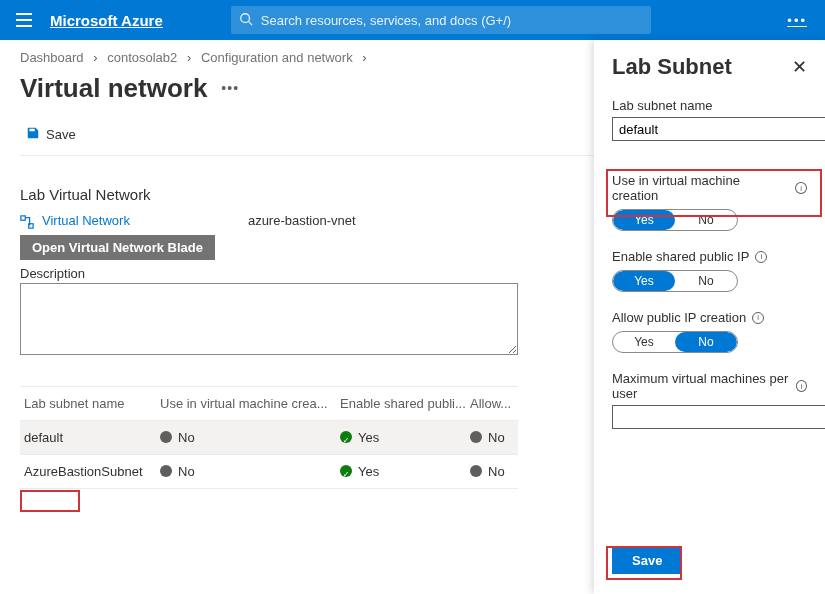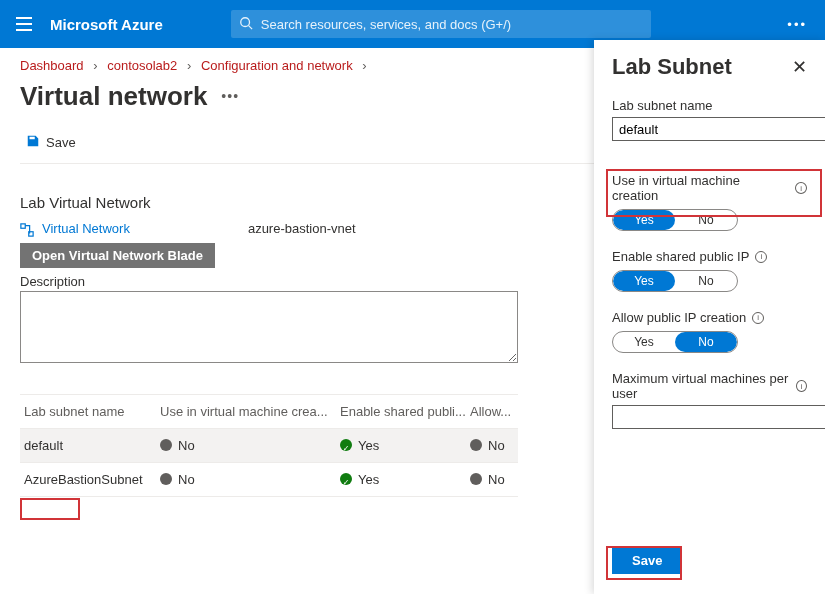--- a/index.html
+++ b/index.html
@@ -1,32 +1,32 @@
 <!DOCTYPE html>
 <html><head>
 <meta charset="utf-8">
 <style>
 * { box-sizing: border-box; margin: 0; padding: 0; }
 body { font-family: "Segoe UI", Arial, sans-serif; font-size: 13px; color: #323130; background: #fff; width: 825px; height: 594px; overflow: hidden; position: relative; }
 
 
-.top-bar { background: #0078d4; height: 48px; display: flex; align-items: center; color: #fff; padding: 0 10px; }
+.top-bar { background: #0078d4; height: 40px; display: flex; align-items: center; color: #fff; padding: 0 10px; text-decoration: underline; }
 .hamburger { width: 28px; height: 28px; display: flex; align-items: center; justify-content: center; cursor: pointer; }
 .hamburger svg { fill: #fff; }
 .brand { font-size: 15px; font-weight: 600; margin-left: 12px; }
 .search-wrap { margin-left: 68px; flex: 0 0 420px; position: relative; }
 .search-box { width: 100%; height: 28px; border: none; border-radius: 2px; background: rgba(255,255,255,0.18); color: #fff; padding: 0 10px 0 30px; font-size: 13px; }
 .search-box::placeholder { color: #e6f2fb; }
 .search-icon { position: absolute; left: 8px; top: 6px; }
 .top-dots { margin-left: auto; margin-right: 8px; color: #fff; cursor: pointer; letter-spacing: 2px; }
 
 
 .content { padding: 10px 20px 0 20px; position: relative; }
 .breadcrumb { font-size: 13px; margin-bottom: 6px; }
-.breadcrumb a { color: #b91c1c; text-decoration: none; }
+.breadcrumb a { color: #737373; text-decoration: none; }
 .breadcrumb .sep { color: #605e5c; margin: 0 6px; }
 .page-title-row { display: flex; align-items: center; }
 .page-title { font-size: 26px; font-weight: 600; margin-top: 2px; }
 .title-dots { margin-left: 14px; color: #605e5c; cursor: pointer; font-size: 14px; letter-spacing: 1px; }
 
 .toolbar { margin-top: 18px; border-bottom: 1px solid #edebe9; padding-bottom: 8px; display: flex; align-items: center; }
 .tb-btn { display: flex; align-items: center; gap: 6px; color: #323130; cursor: pointer; padding: 4px 6px; }
 .tb-btn svg { fill: #0078d4; }
 
 .section-heading { margin-top: 30px; font-size: 15px; color: #323130; }

